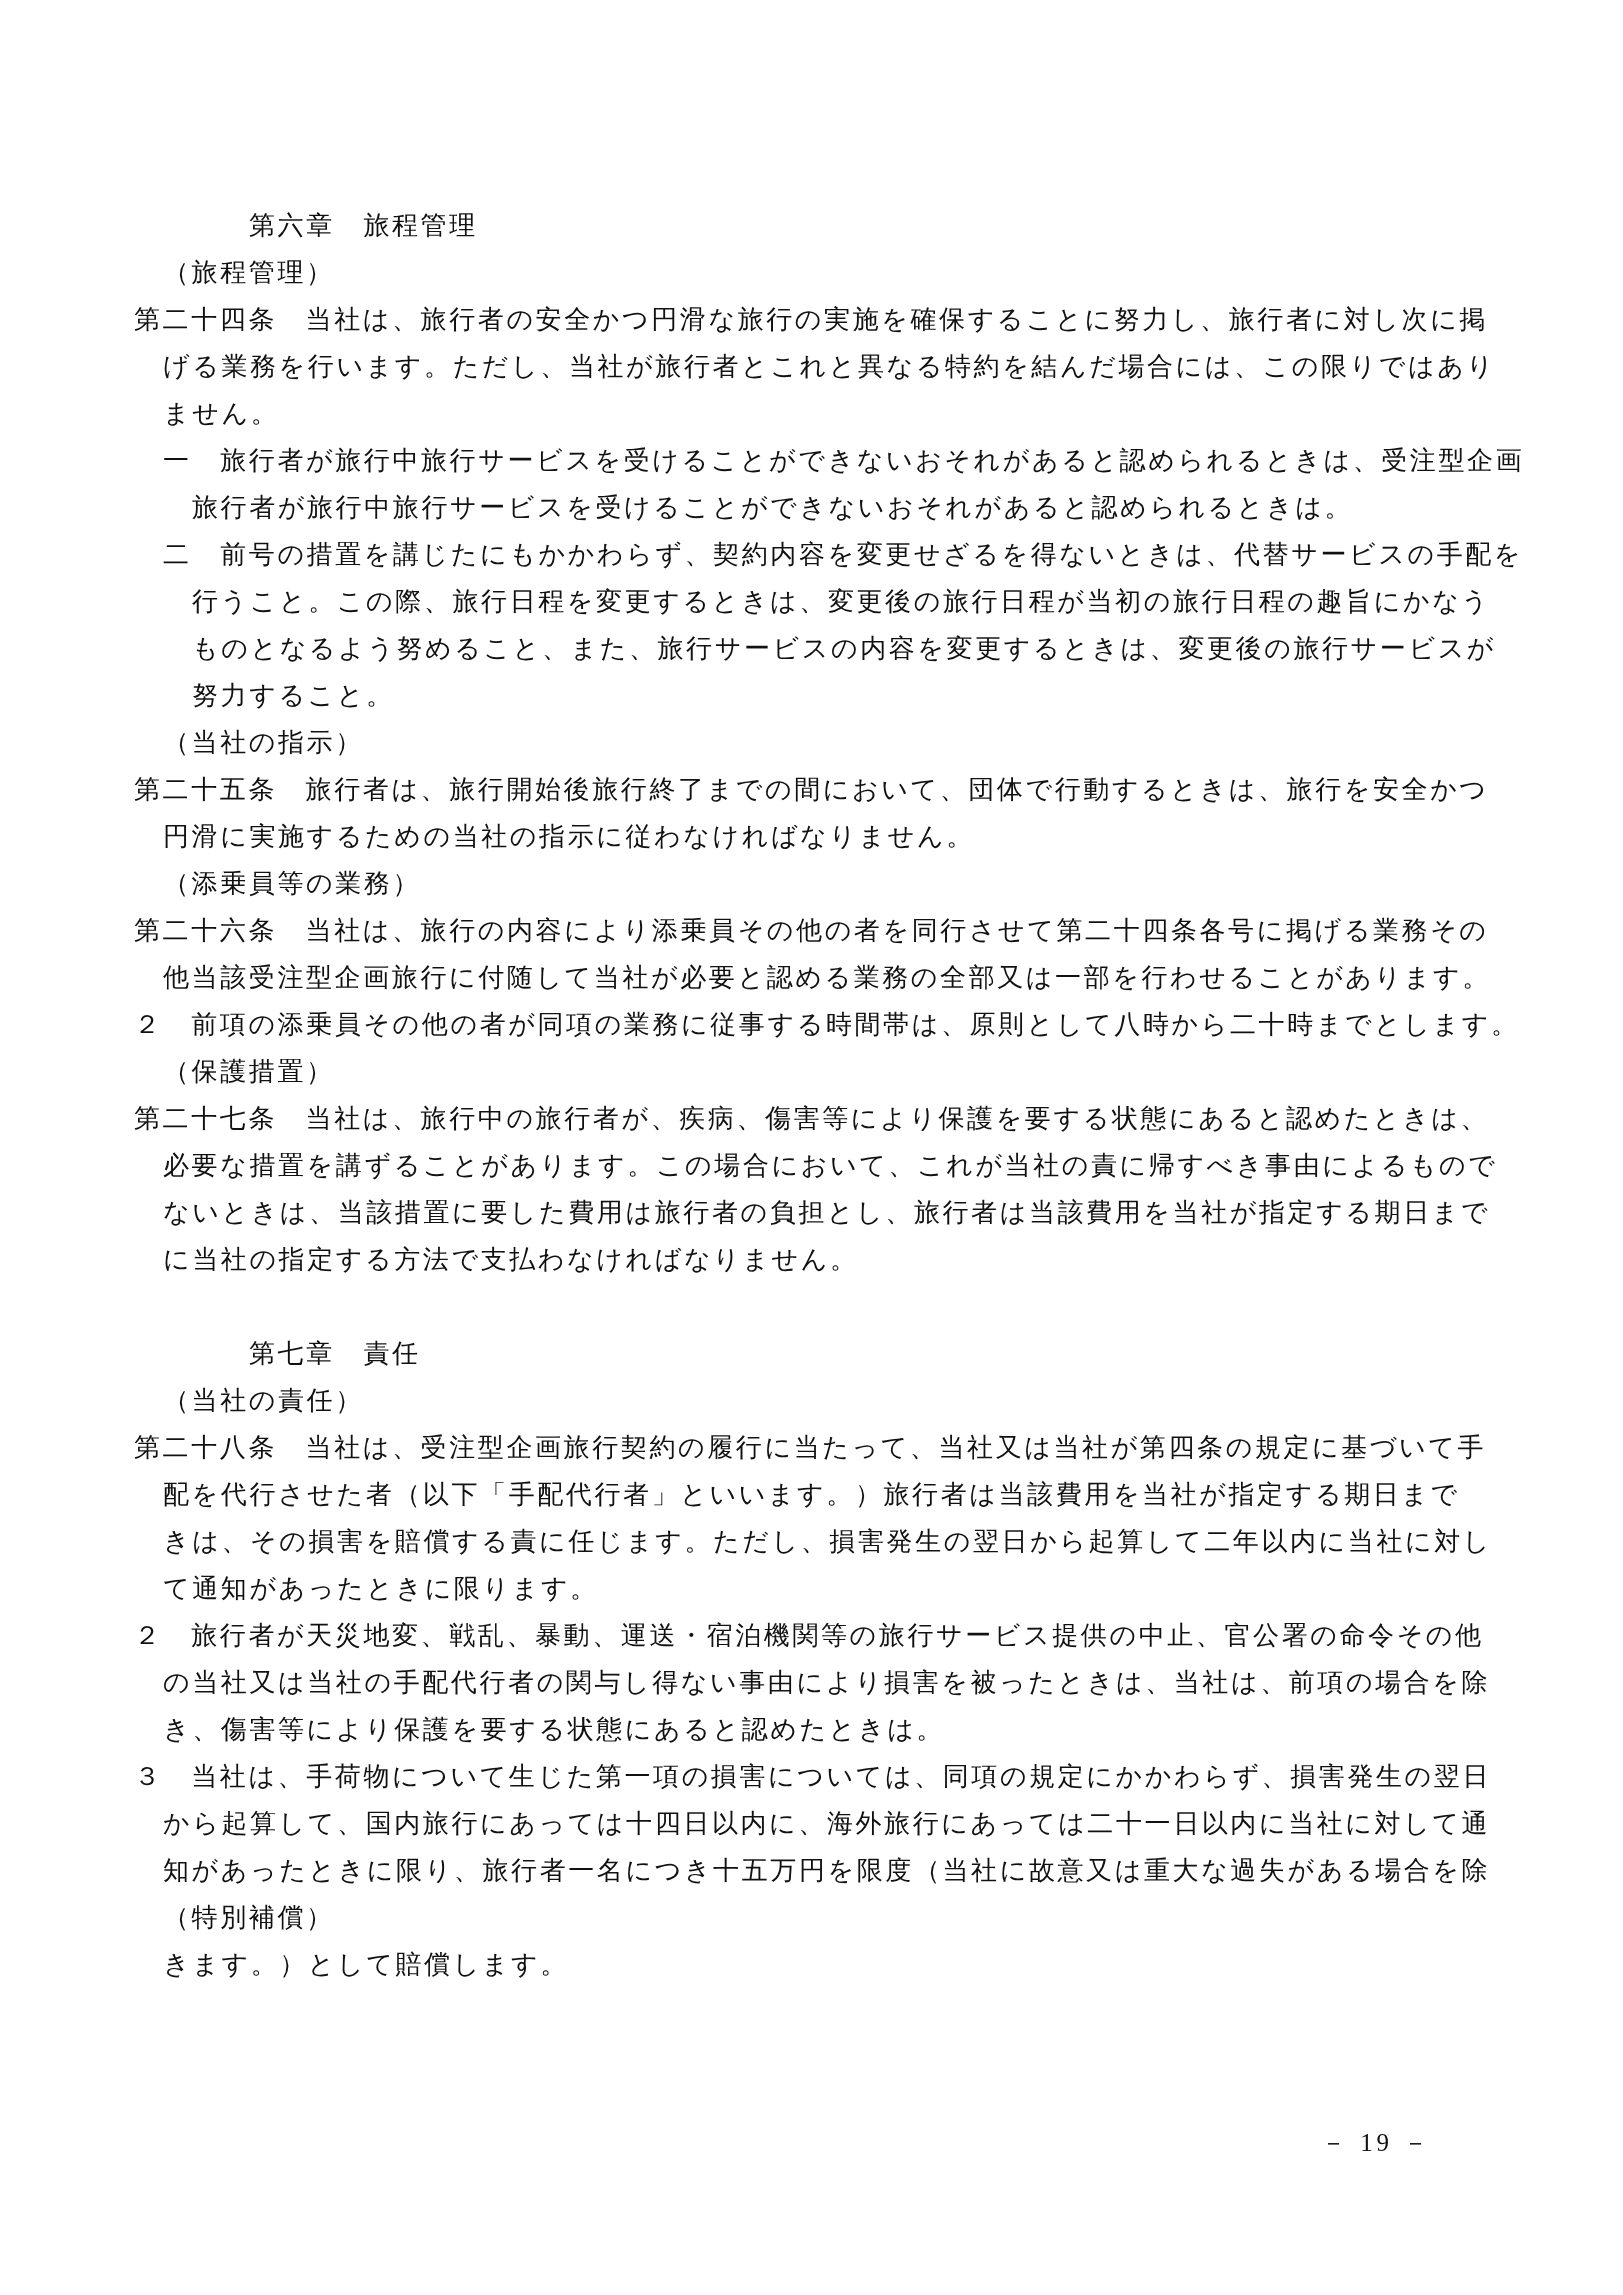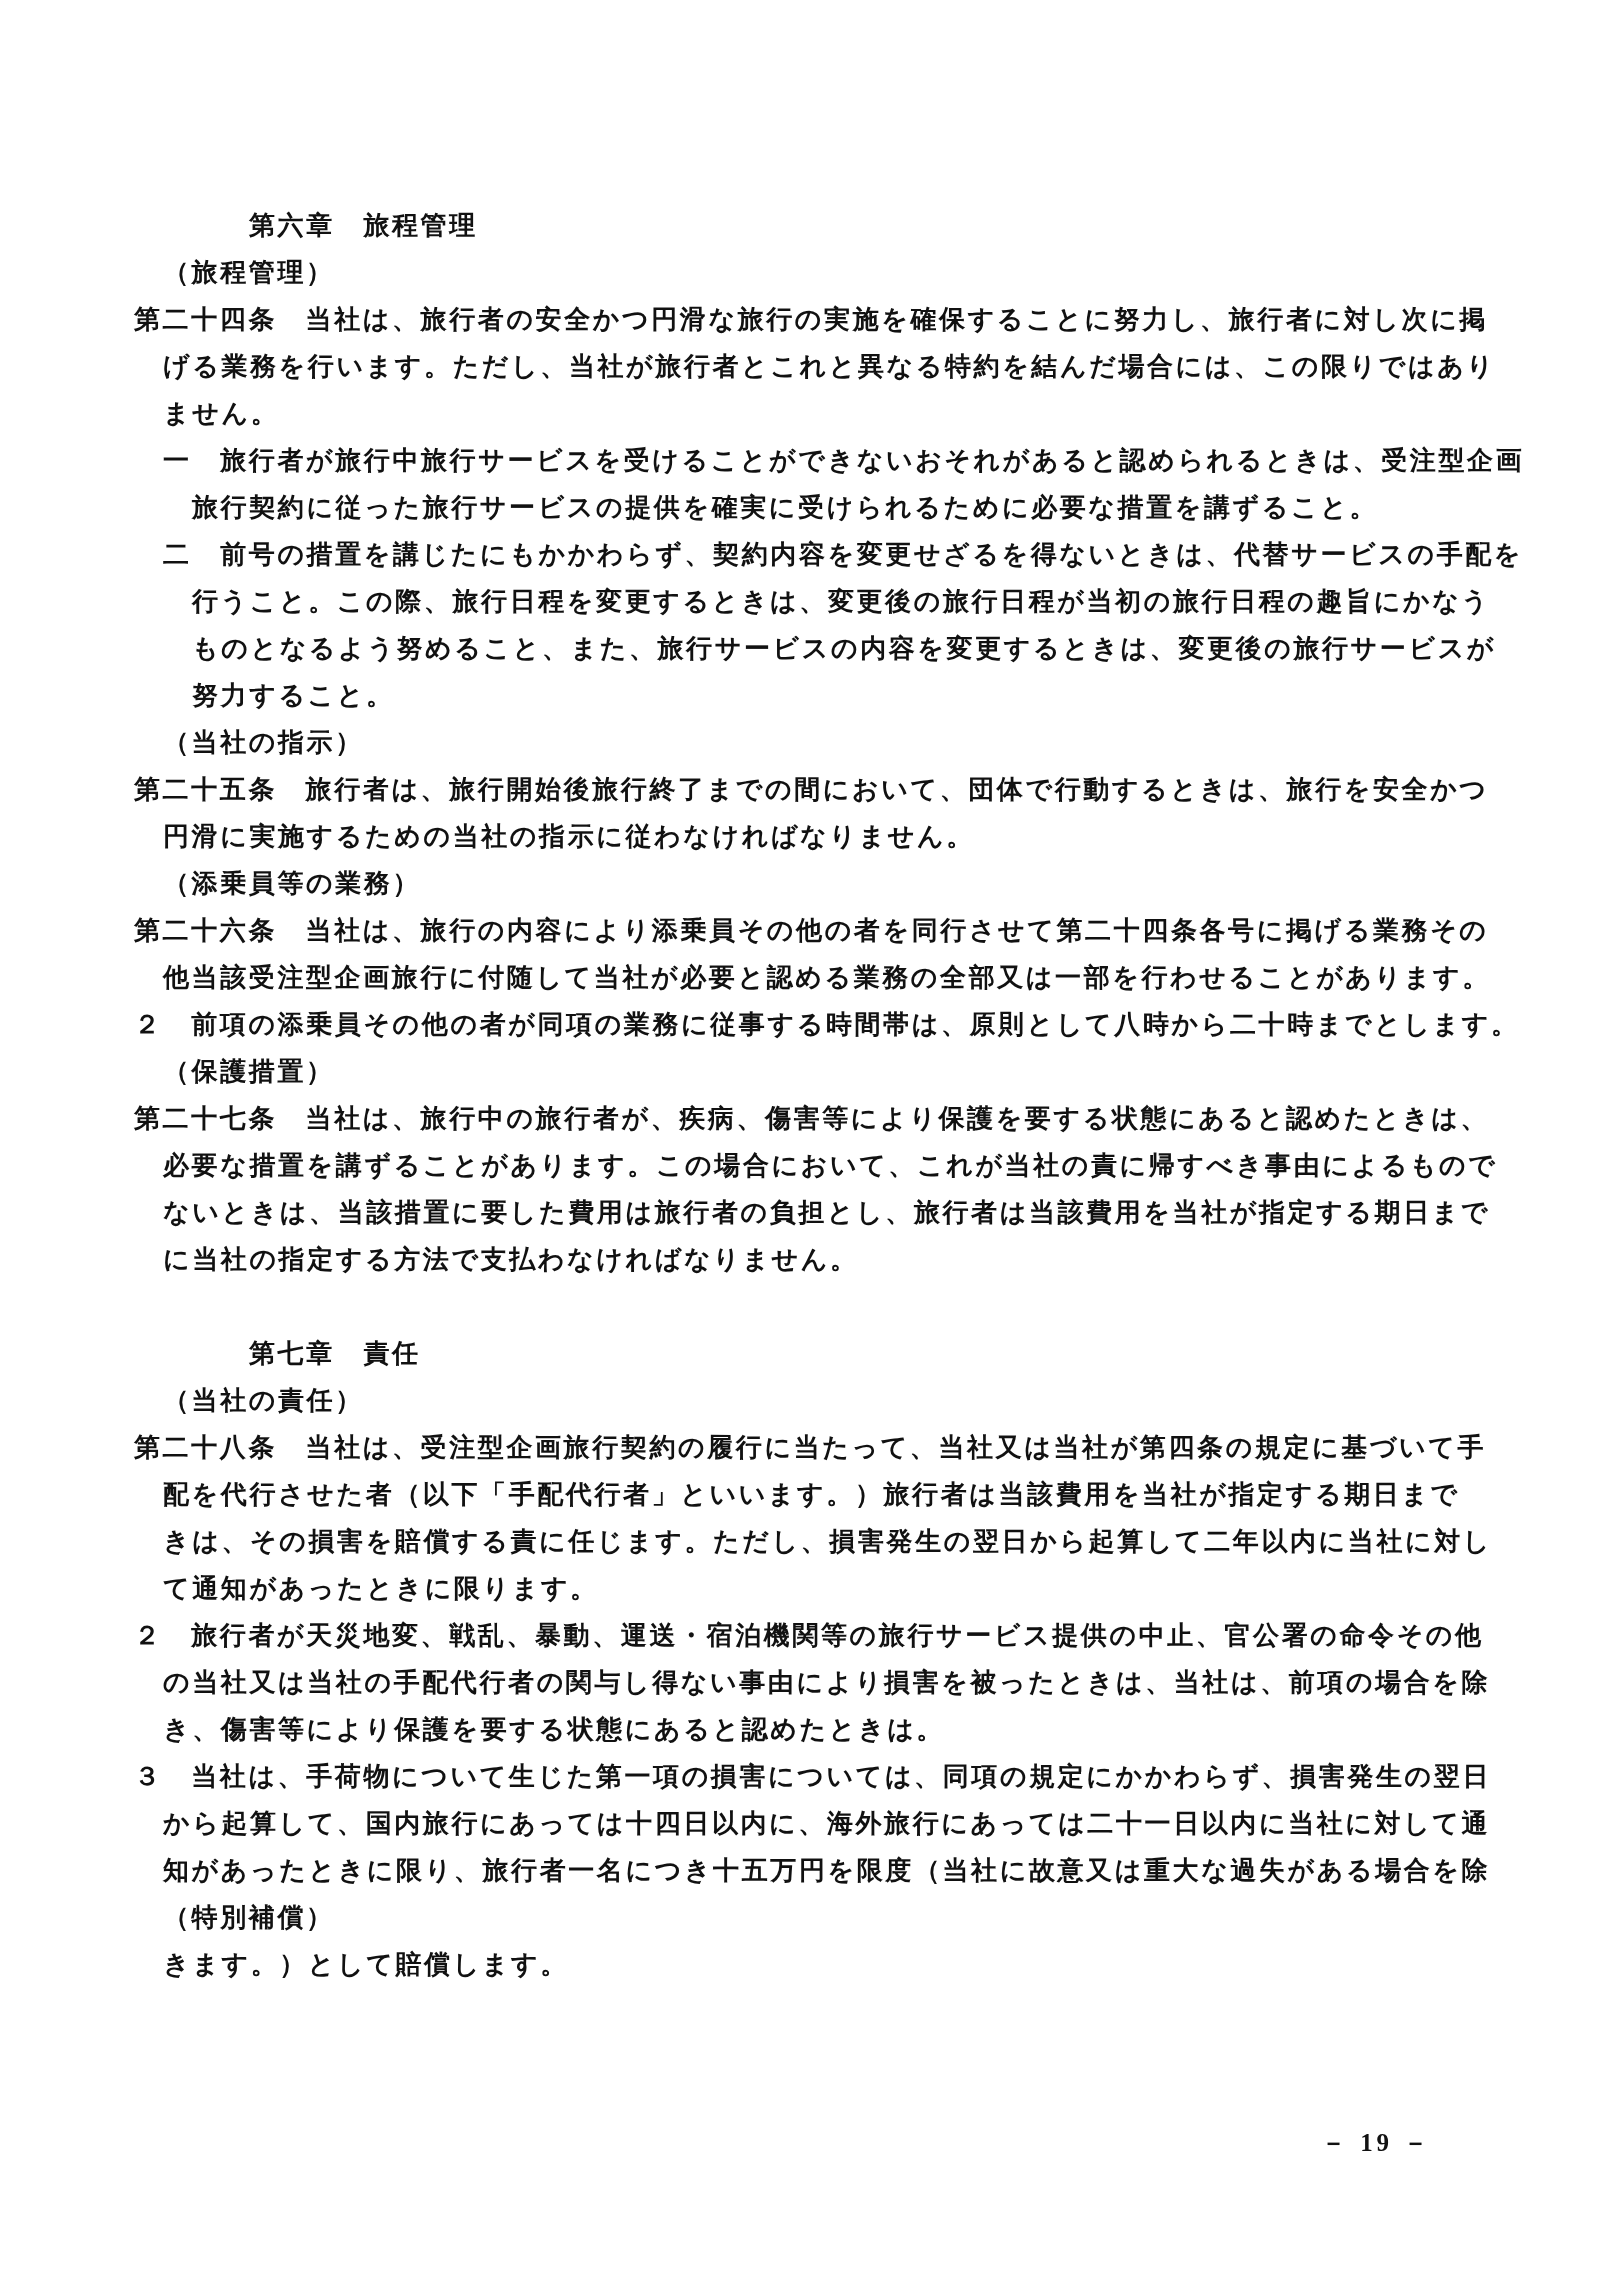--- a/index.html
+++ b/index.html
@@ -14,21 +14,20 @@
     font-family: "Liberation Serif", "DejaVu Serif", serif;
     color: #111111;
   }
   .page {
     position: absolute;
     left: 0; top: 0;
     width: 1623px;
     height: 2295px;
     background: #ffffff;
     overflow: hidden;
-    font-weight: bold;
   }
   .doc {
     position: absolute;
     left: 134px;
     top: 202px;
     width: 1387px;
   }
   .line {
     height: 47px;
     line-height: 47px;
@@ -56,21 +55,21 @@
 <body>
 
 <div class="page">
   <main class="doc">
     <div class="line ind-4">第六章　旅程管理</div>
     <div class="line ind-1">（旅程管理）</div>
     <div class="line ind-0">第二十四条　当社は、旅行者の安全かつ円滑な旅行の実施を確保することに努力し、旅行者に対し次に掲</div>
     <div class="line ind-1">げる業務を行います。ただし、当社が旅行者とこれと異なる特約を結んだ場合には、この限りではあり</div>
     <div class="line ind-1">ません。</div>
     <div class="line ind-1">一　旅行者が旅行中旅行サービスを受けることができないおそれがあると認められるときは、受注型企画</div>
-    <div class="line ind-2">旅行契約に従った旅行サービスの提供を確実に受けられるために必要な措置を講ずること。</div>
+    <div class="line ind-2">旅行者が旅行中旅行サービスを受けることができないおそれがあると認められるときは。</div>
     <div class="line ind-1">二　前号の措置を講じたにもかかわらず、契約内容を変更せざるを得ないときは、代替サービスの手配を</div>
     <div class="line ind-2">行うこと。この際、旅行日程を変更するときは、変更後の旅行日程が当初の旅行日程の趣旨にかなう</div>
     <div class="line ind-2">ものとなるよう努めること、また、旅行サービスの内容を変更するときは、変更後の旅行サービスが</div>
     <div class="line ind-2">努力すること。</div>
     <div class="line ind-1">（当社の指示）</div>
     <div class="line ind-0">第二十五条　旅行者は、旅行開始後旅行終了までの間において、団体で行動するときは、旅行を安全かつ</div>
     <div class="line ind-1">円滑に実施するための当社の指示に従わなければなりません。</div>
     <div class="line ind-1">（添乗員等の業務）</div>
     <div class="line ind-0">第二十六条　当社は、旅行の内容により添乗員その他の者を同行させて第二十四条各号に掲げる業務その</div>
     <div class="line ind-1">他当該受注型企画旅行に付随して当社が必要と認める業務の全部又は一部を行わせることがあります。</div>

